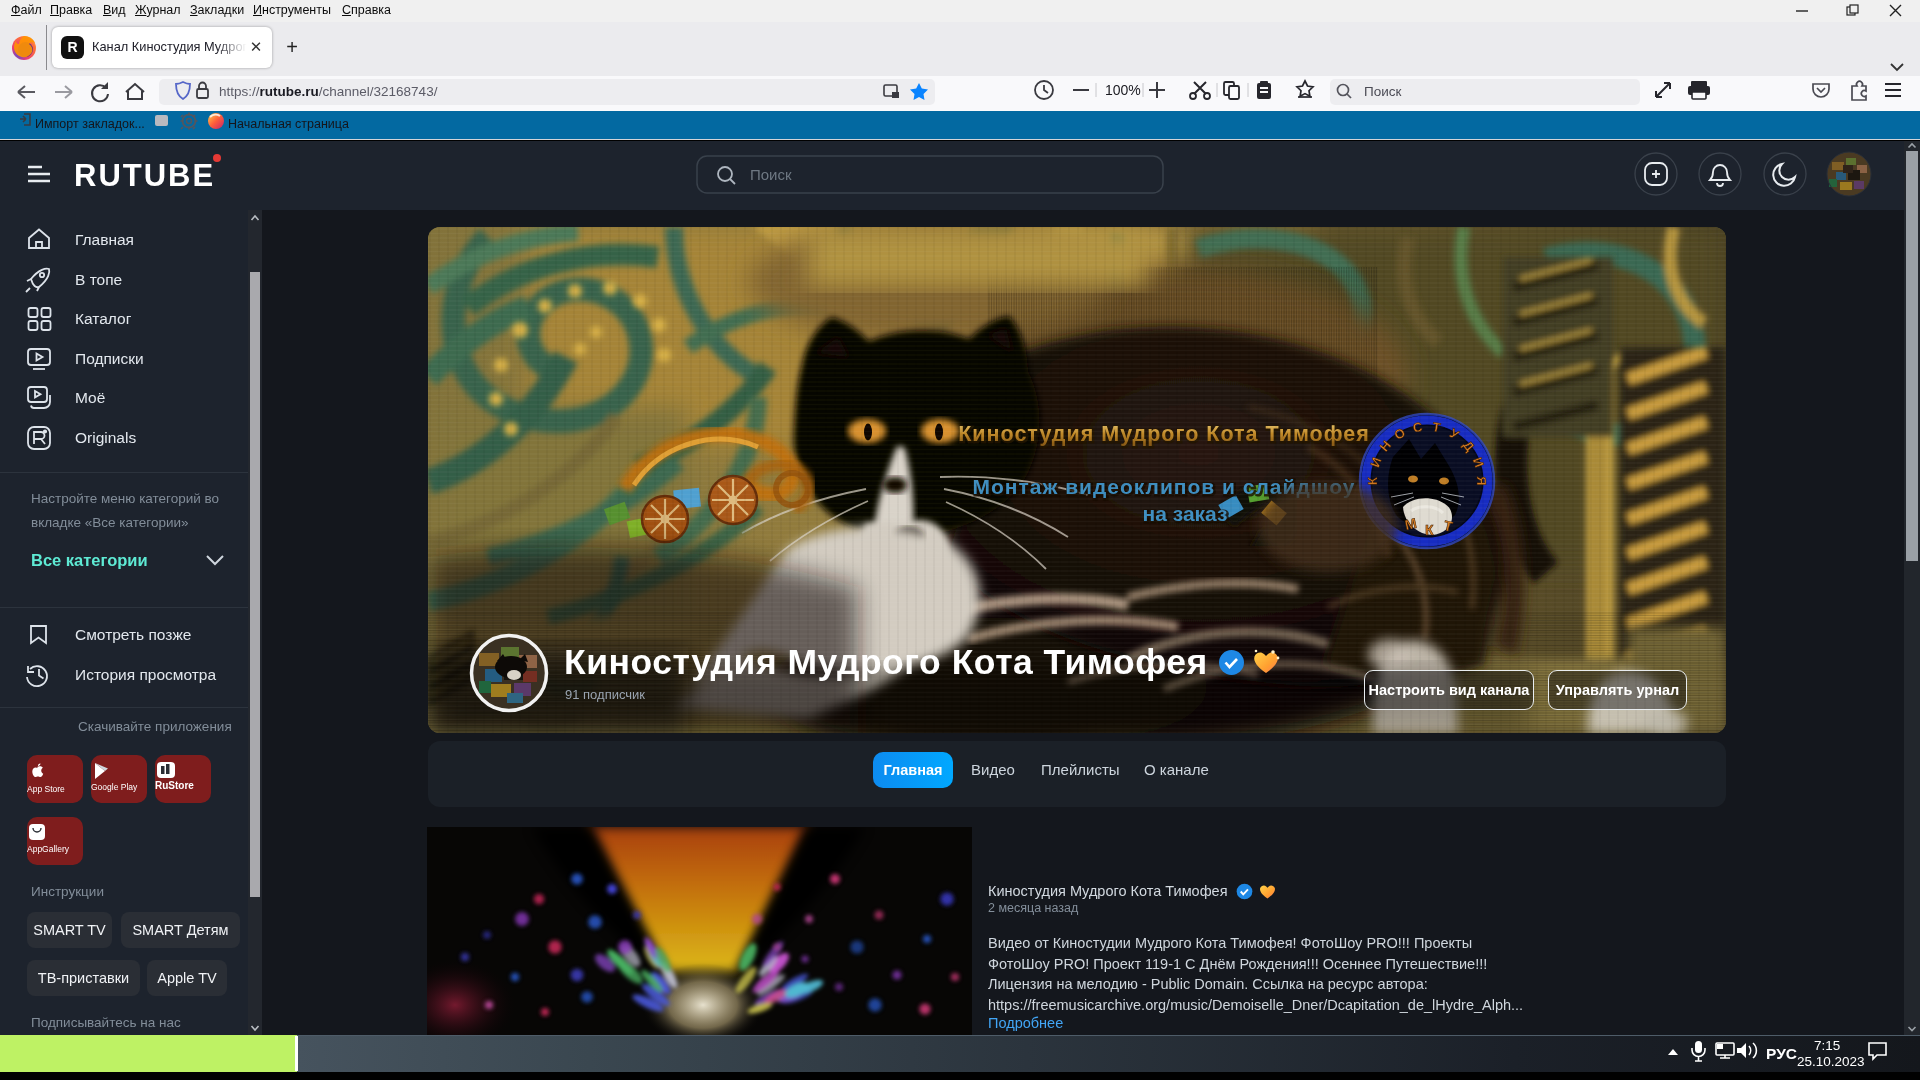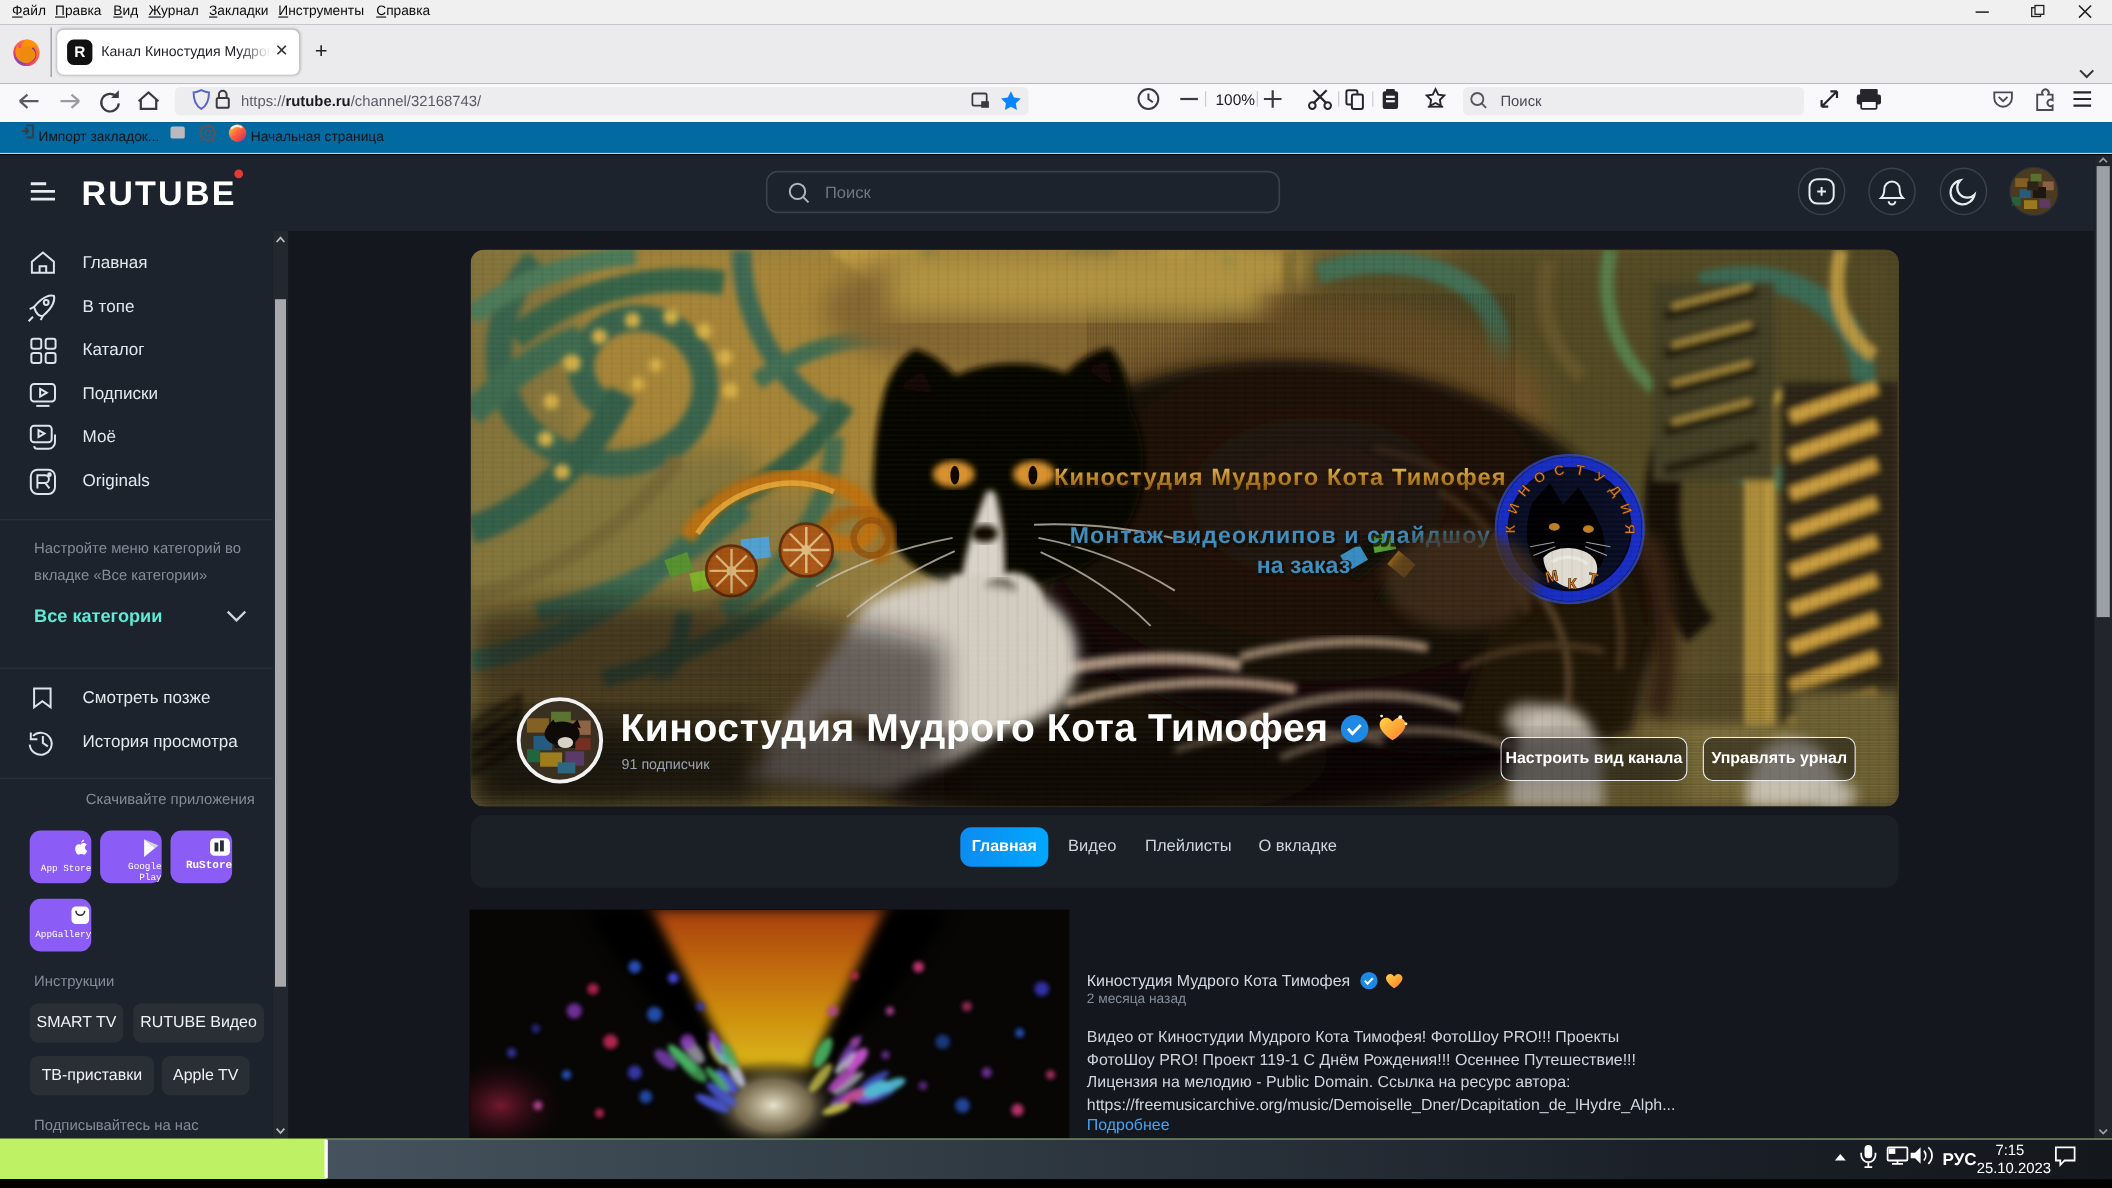--- a/index.html
+++ b/index.html
@@ -30,21 +30,21 @@
 
 
 #page { left:0; top:141px; width:1920px; height:894px; background:#14171d; }
 #rheader { position:absolute; left:0; top:0; width:1904px; height:69px; background:#1d232d; }
 #sidebar { position:absolute; left:0; top:69px; width:248px; height:825px; background:#1d232d; color:#dfe4ea; }
 #sscroll { position:absolute; left:248px; top:69px; width:14px; height:825px; background:#23272e; }
 #sscroll .thumb { position:absolute; left:2px; top:62px; width:10px; height:625px; background:#a9a9ad; border-radius:0px; }
 .mitem { position:absolute; left:75px; font-size:15.5px; color:#e3e8ee; }
 .sgrey { position:absolute; color:#828d99; font-size:13.5px; }
 .ssep { position:absolute; left:0px; width:248px; height:1px; background:#2c333d; }
-.badge { position:absolute; width:56px; height:48px; background:#8b5cf6; border-radius:10px; color:#fff; text-align:right; font-size:8.5px;font-family:Liberation Mono, monospace; }
+.badge { position:absolute; width:56px; height:48px; background:#7f1d1d; border-radius:10px; color:#fff; text-align:left; font-size:8.5px; }
 .sbtn { position:absolute; height:36px; background:#2a2e35; border-radius:8px; color:#f0f2f5; font-size:14.5px; text-align:center; }
 
 #banner { position:absolute; left:428px; top:86px; width:1298px; height:506px; border-radius:12px; overflow:hidden; background:#6e6535; }
 #banner svg { filter:brightness(.94) saturate(1.02) contrast(1.05); }
 #chtitle { position:absolute; left:564px; top:501px; font-size:35.5px; font-weight:bold; color:#fff; letter-spacing:.5px; }
 #chsub { position:absolute; left:565px; top:546px; font-size:13px; color:#9aa4b0; }
 .chbtn { position:absolute; top:529px; height:40px; border:1.6px solid #e8ecef; border-radius:9px; background:rgba(10,10,14,.42); color:#fff; font-weight:bold; font-size:14.5px; text-align:center; }
 #tabpanel { position:absolute; left:428px; top:600px; width:1298px; height:66px; background:#1b2027; border-radius:12px; }
 #pillmain { position:absolute; left:873px; top:611px; width:80px; height:36px; border-radius:10px; background:linear-gradient(90deg,#0d8bf0,#00a8ff); color:#fff; font-weight:bold; font-size:14.5px; text-align:center; line-height:36px; }
 .ptab { position:absolute; top:620px; color:#cdd5dd; font-size:15px; }
@@ -312,21 +312,21 @@
           <rect x="2" y="3" width="18" height="16" rx="4" fill="#fff"></rect>
           <rect x="6" y="7" width="3.5" height="8" fill="#2a2e35"></rect>
           <rect x="11" y="5" width="3.5" height="10" fill="#2a2e35"></rect>
         </svg><div style="margin-top:-3px;font-weight:bold;">RuStore</div></div>
     <div class="badge" style="left:27px;top:676px;"><svg width="20" height="22" viewBox="0 0 20 22" style="margin-top:5px">
           <rect x="2" y="2" width="16" height="16" rx="4" fill="#fff"></rect>
           <path d="M6 6 a4 4 0 0 0 8 0" stroke="#2a2e35" stroke-width="1.4" fill="none"></path>
         </svg><div style="margin-top:-2px">AppGallery</div></div>
     <span class="sgrey" style="left:31px;top:743px;">Инструкции</span>
     <div class="sbtn" style="left:27px;top:771px;width:85px;line-height:36px;">SMART TV</div>
-    <div class="sbtn" style="left:121px;top:771px;width:119px;line-height:36px;">RUTUBE Видео</div>
+    <div class="sbtn" style="left:121px;top:771px;width:119px;line-height:36px;">SMART Детям</div>
     <div class="sbtn" style="left:27px;top:819px;width:113px;line-height:36px;">ТВ-приставки</div>
     <div class="sbtn" style="left:147px;top:819px;width:80px;line-height:36px;">Apple TV</div>
     <span class="sgrey" style="left:31px;top:874px;">Подписывайтесь на нас</span>
     <div id="banner">
     <svg width="1298" height="506" viewBox="0 0 1298 506">
       <defs>
         <linearGradient id="bgband" x1="0" y1="0" x2="1" y2="0">
           <stop offset="0" stop-color="#8a7a42"></stop>
               <stop offset=".3" stop-color="#9a8445"></stop>
           <stop offset=".52" stop-color="#6e5a33"></stop>
@@ -627,21 +627,21 @@
           <circle cx="27" cy="11" r="1.4" fill="#fff3c8"></circle>
           <circle cx="5" cy="4" r="1.3" fill="#fff3c8"></circle>
         </svg></div>
     <div id="chsub">91 подписчик</div>
     <div class="chbtn" style="left:1364px;width:170px;line-height:38px;">Настроить вид канала</div>
     <div class="chbtn" style="left:1548px;width:139px;line-height:38px;">Управлять урнал</div>
     <div id="tabpanel"></div>
     <div id="pillmain">Главная</div>
     <span class="ptab" style="left:971px">Видео</span>
     <span class="ptab" style="left:1041px">Плейлисты</span>
-    <span class="ptab" style="left:1144px">О вкладке</span>
+    <span class="ptab" style="left:1144px">О канале</span>
 
     <div id="vcard">
       <div id="thumb">
       <svg width="545" height="208" viewBox="0 0 545 208">
         <defs>
           <linearGradient id="beam" x1="0" y1="0" x2="0" y2="1">
             <stop offset="0" stop-color="#a84008"></stop>
                 <stop offset=".35" stop-color="#c06808"></stop>
                 <stop offset=".7" stop-color="#cf9410"></stop>
                 <stop offset="1" stop-color="#ddb81c"></stop>

